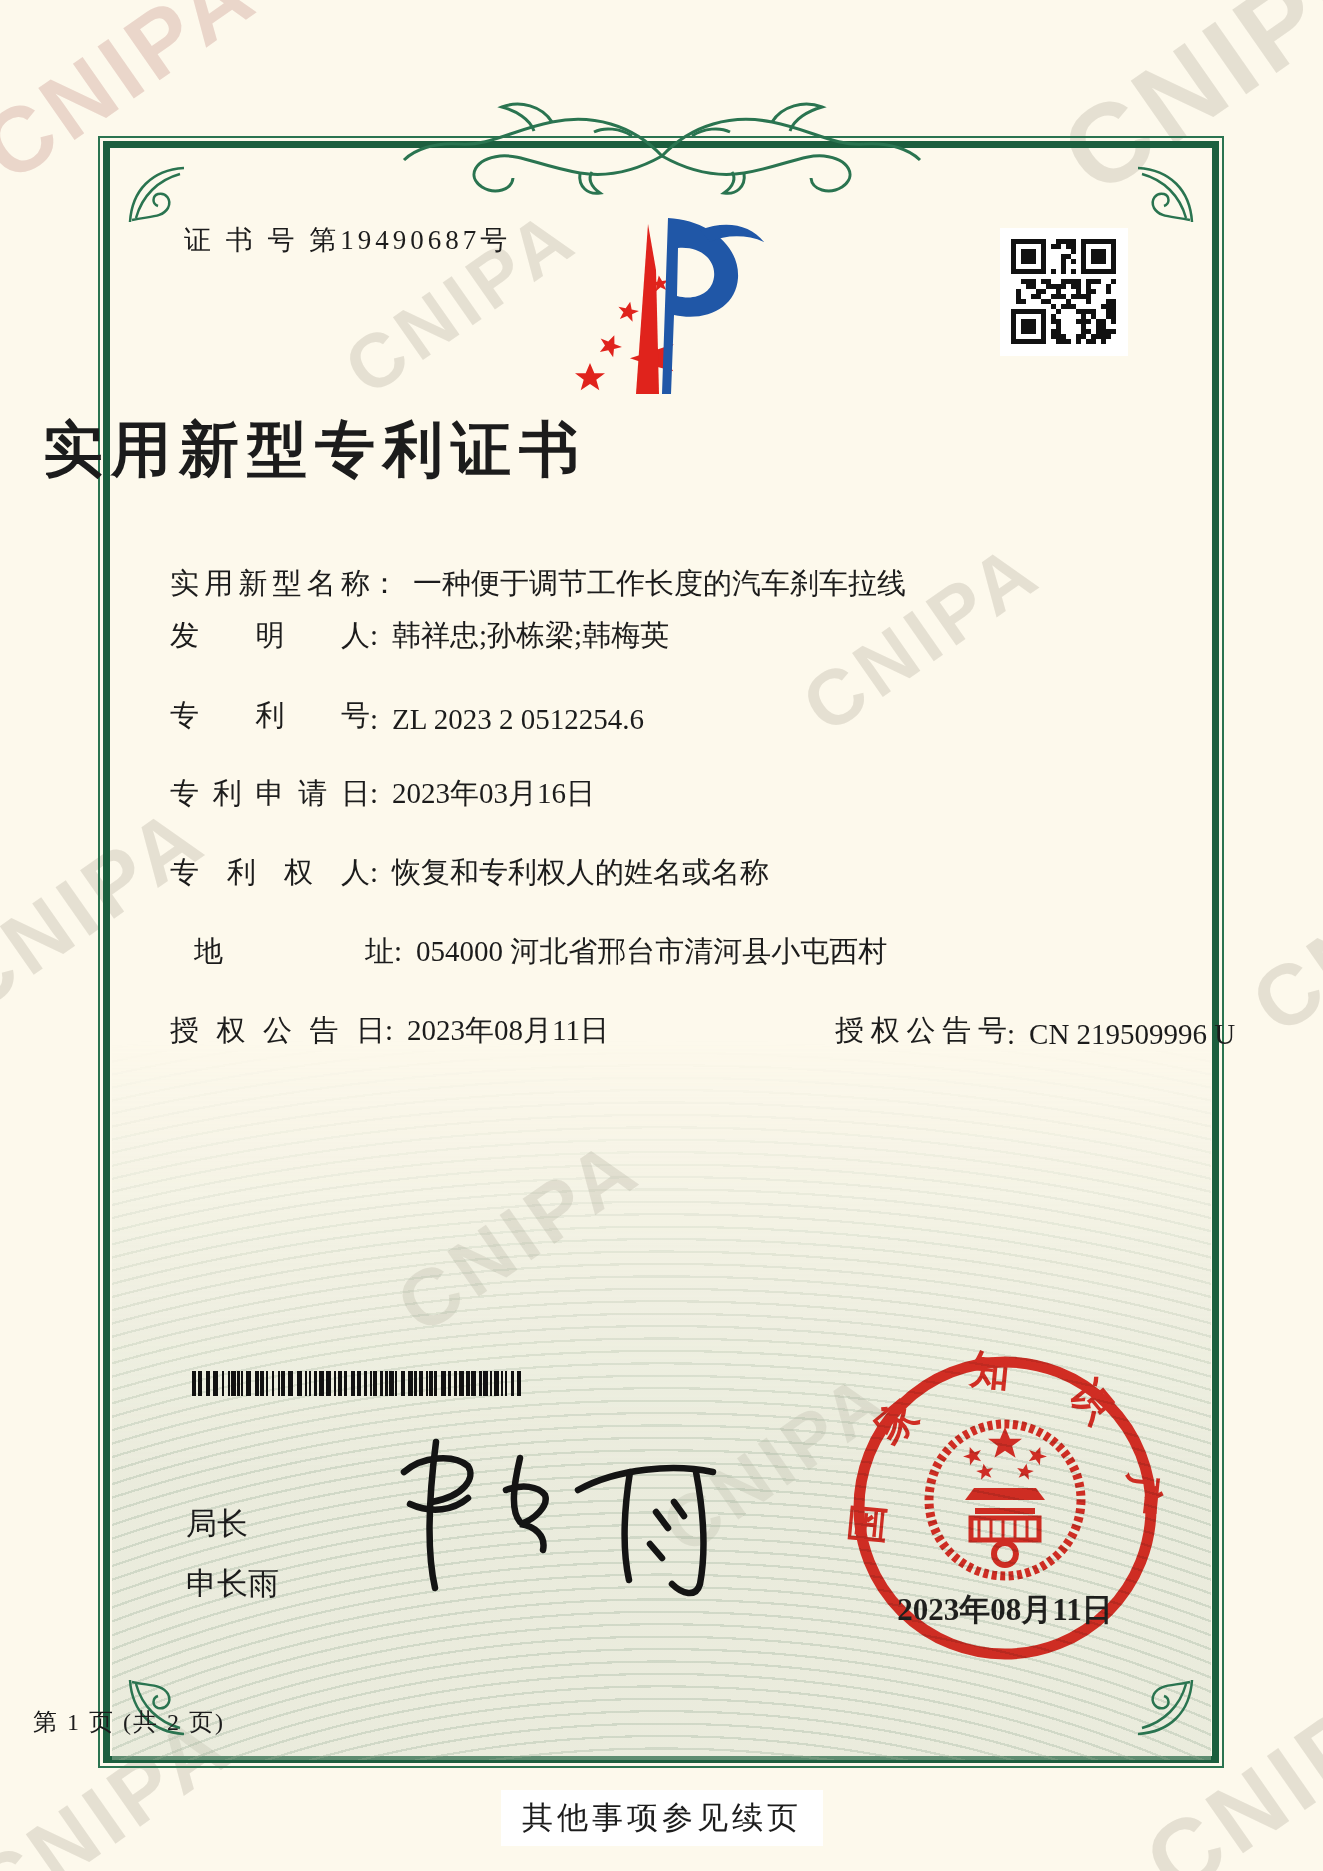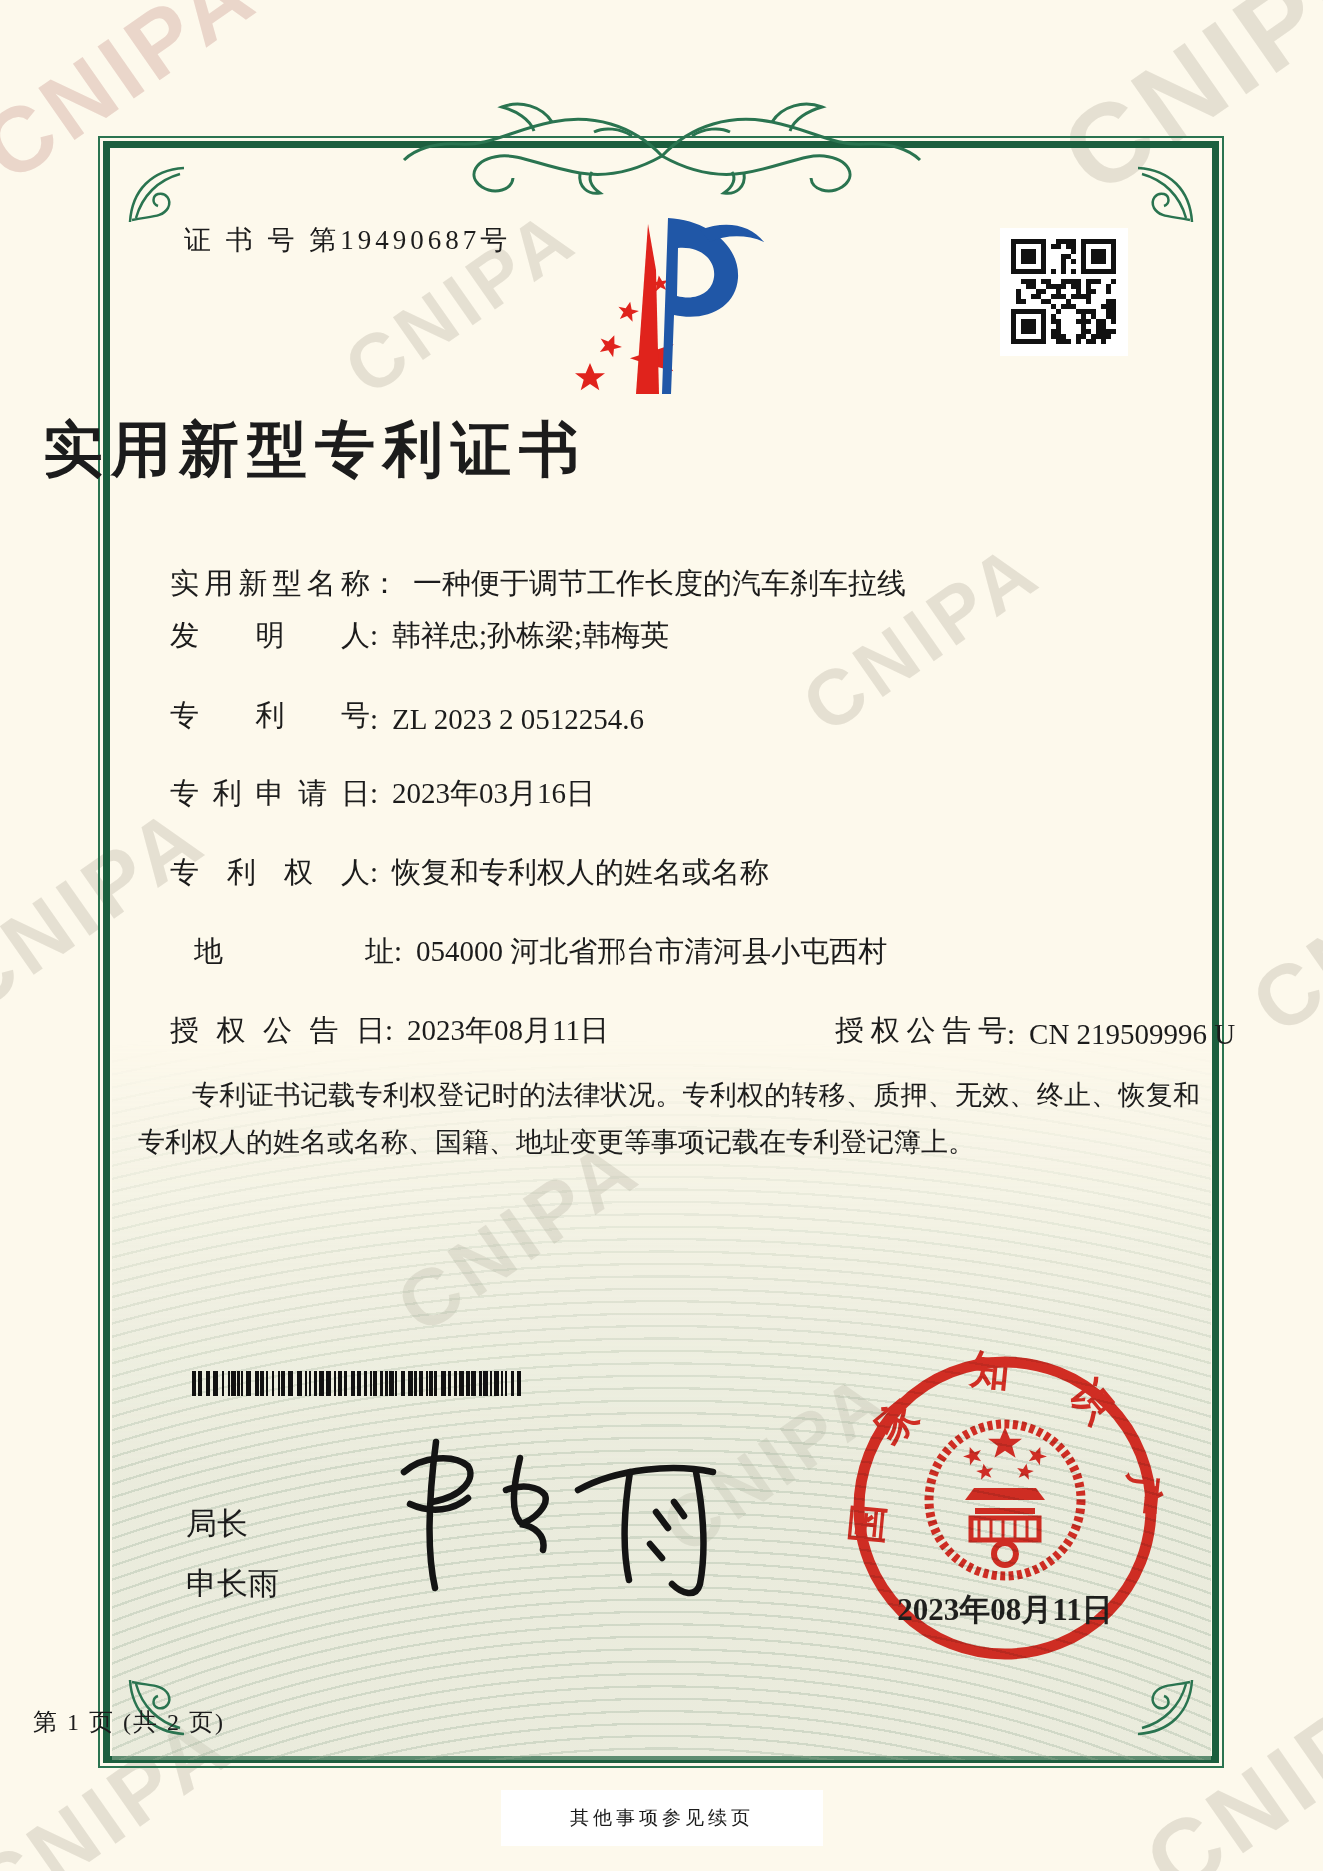--- a/index.html
+++ b/index.html
@@ -62,21 +62,21 @@
   .paras p{margin:0 0 12px 0;text-indent:2em;}
   
   .barcode{left:190px;top:1370px;z-index:4;}
   .signer{left:186px;top:1494px;z-index:5;font-family:"Liberation Sans","DejaVu Sans",sans-serif;
           font-weight:normal;font-size:31px;line-height:60px;}
   .signature{left:378px;top:1428px;z-index:5;}
   .seal{left:845px;top:1348px;z-index:6;opacity:.94;mix-blend-mode:multiply;}
   .page-num{left:5px;top:1706px;width:100%;font-size:24px;z-index:4;letter-spacing:2px;margin-left:28px;}
   .note-box{
     left:501px;top:1790px;width:322px;height:56px;background:#ffffff;z-index:4;
-    text-align:center;line-height:56px;font-size:19px;letter-spacing:4px;
+    text-align:center;line-height:56px;font-size:31px;letter-spacing:4px;
   }
   svg{display:block;}
 </style>
 </head>
 <body>
 
 <div class="wm" style="left:-36px;top:18px;font-size:92px;color:#d8b4aa;">CNIPA</div>
 <div class="wm" style="left:1042px;top:-4px;font-size:112px;">CNIPA</div>
 <div class="wm" style="left:330px;top:258px;font-size:76px;">CNIPA</div>
 <div class="wm" style="left:788px;top:592px;font-size:78px;">CNIPA</div>
@@ -397,21 +397,20 @@
   <span class="flabel">地址</span><span>:</span><span class="fval">054000 河北省邢台市清河县小屯西村</span>
 </div>
 <div class="row" style="top:1011px;">
   <span class="flabel" style="width:215px;">授权公告日</span><span>:</span><span class="fval">2023年08月11日</span>
   <span class="grant2">
     <span class="flabel">授权公告号</span><span>:</span><span class="fval">CN 219509996 U</span>
   </span>
 </div>
 
 <div class="abs paras">
-  <p>专利证书记载专利权登记时的法律状况。专利权的转移、质押、无效、终止、恢复和专利权人的姓名或名称、国籍、地址变更等事项记载在专利登记簿上。</p>
 </div>
 
 <div class="abs barcode">
   <svg id="bcsvg" width="340" height="27" viewBox="0 0 340 27">
       <rect x="2" y="1" width="4" height="25" fill="#111"></rect>
       <rect x="8" y="1" width="4" height="25" fill="#111"></rect>
       <rect x="16" y="1" width="4" height="25" fill="#111"></rect>
       <rect x="23" y="1" width="5" height="25" fill="#111"></rect>
       <rect x="32" y="1" width="2" height="25" fill="#111"></rect>
       <rect x="38" y="1" width="2" height="25" fill="#111"></rect>

